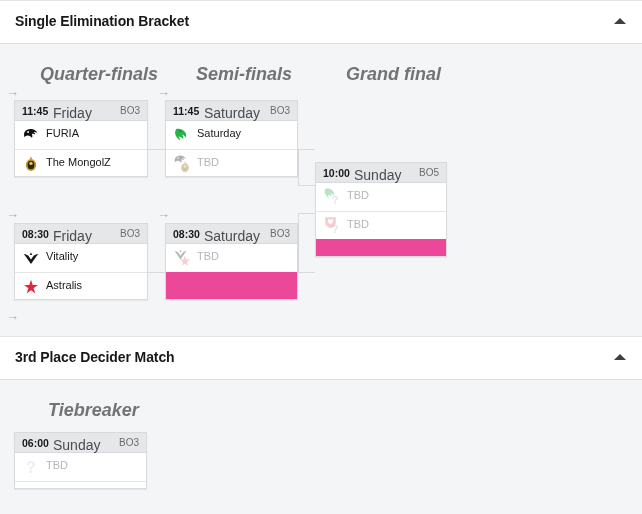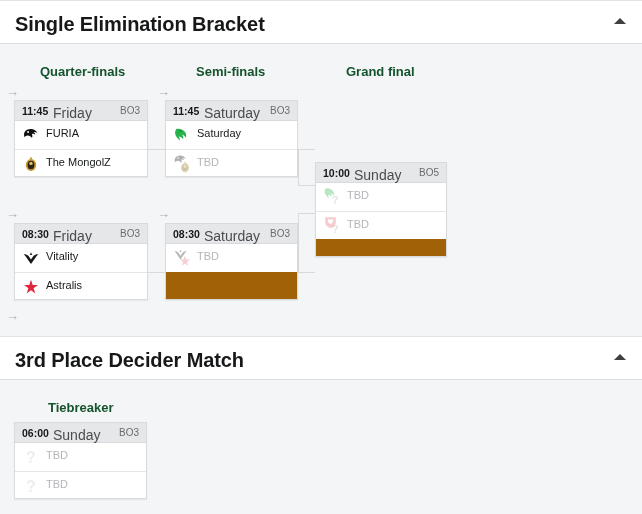--- a/index.html
+++ b/index.html
@@ -34,21 +34,21 @@
     height: 44px;
     background: #ffffff;
     border-top: 1px solid #e2e4e6;
     border-bottom: 1px solid #dcdee0;
     box-sizing: border-box;
   }
   .panel-title {
     position: absolute;
     left: 15px;
     top: 12px;
-    font-size: 20px;
+    font-size: 14px;
     font-weight: bold;
     letter-spacing: -0.1px;
     color: #16181a;
     white-space: nowrap;
   }
   .collapse-chevron {
     position: absolute;
     right: 16px;
     top: 17px;
     width: 0;
@@ -59,24 +59,25 @@
     cursor: pointer;
   }
   .panel-body {
     position: relative;
     background: #f4f5f6;
   }
 
   
   .round-label {
     position: absolute;
-    font-size: 13px;
+    font-size: 18px;
     font-weight: bold;
-    color: #14532d;
-    white-space: nowrap;
+    color: #737373;
+    white-space: nowrap;
+    font-style: italic;
   }
 
   
   .feed-arrow {
     position: absolute;
     font-size: 13px;
     line-height: 1;
     color: #a9adb2;
     user-select: none;
   }
@@ -85,21 +86,21 @@
   .conn {
     position: absolute;
     background: #d7d9dc;
   }
   .conn.h { height: 1px; }
   .conn.v { width: 1px; }
 
   
   .match {
     position: absolute;
-    background: #a16207;
+    background: #ec4899;
     border: 1px solid #d8dade;
     box-sizing: border-box;
     box-shadow: 0 1px 1px rgba(0,0,0,0.05);
     overflow: hidden;
     text-decoration: underline;
   }
   .match-header {
     position: relative;
     height: 20px;
     background: #e6e7e9;
@@ -378,21 +379,21 @@
 
     <div class="panel-header">
       <div class="panel-title">3rd Place Decider Match</div>
       <div class="collapse-chevron"></div>
     </div>
 
     <div class="panel-body" style="height:134px;">
 
       <div class="round-label" style="left:48px; top:20px;">Tiebreaker</div>
 
-      <div class="match" style="left:14px; top:42px; width:133px; height:77px;text-align:center;">
+      <div class="match" style="left:14px; top:52px; width:133px; height:57px;text-align:center;">
         <div class="match-header">
           <span class="m-time">06:00</span>
           <span class="m-day" style="left:38px;">Sunday</span>
           <span class="m-format">BO3</span>
         </div>
         <div class="team-row tbd">
           <span class="team-logo">
             <svg width="18" height="18" viewBox="0 0 18 18">
               <text x="9" y="15" font-family="Liberation Sans, sans-serif" font-size="16" font-weight="bold" fill="#d2d5d8" text-anchor="middle">?</text>
             </svg>

